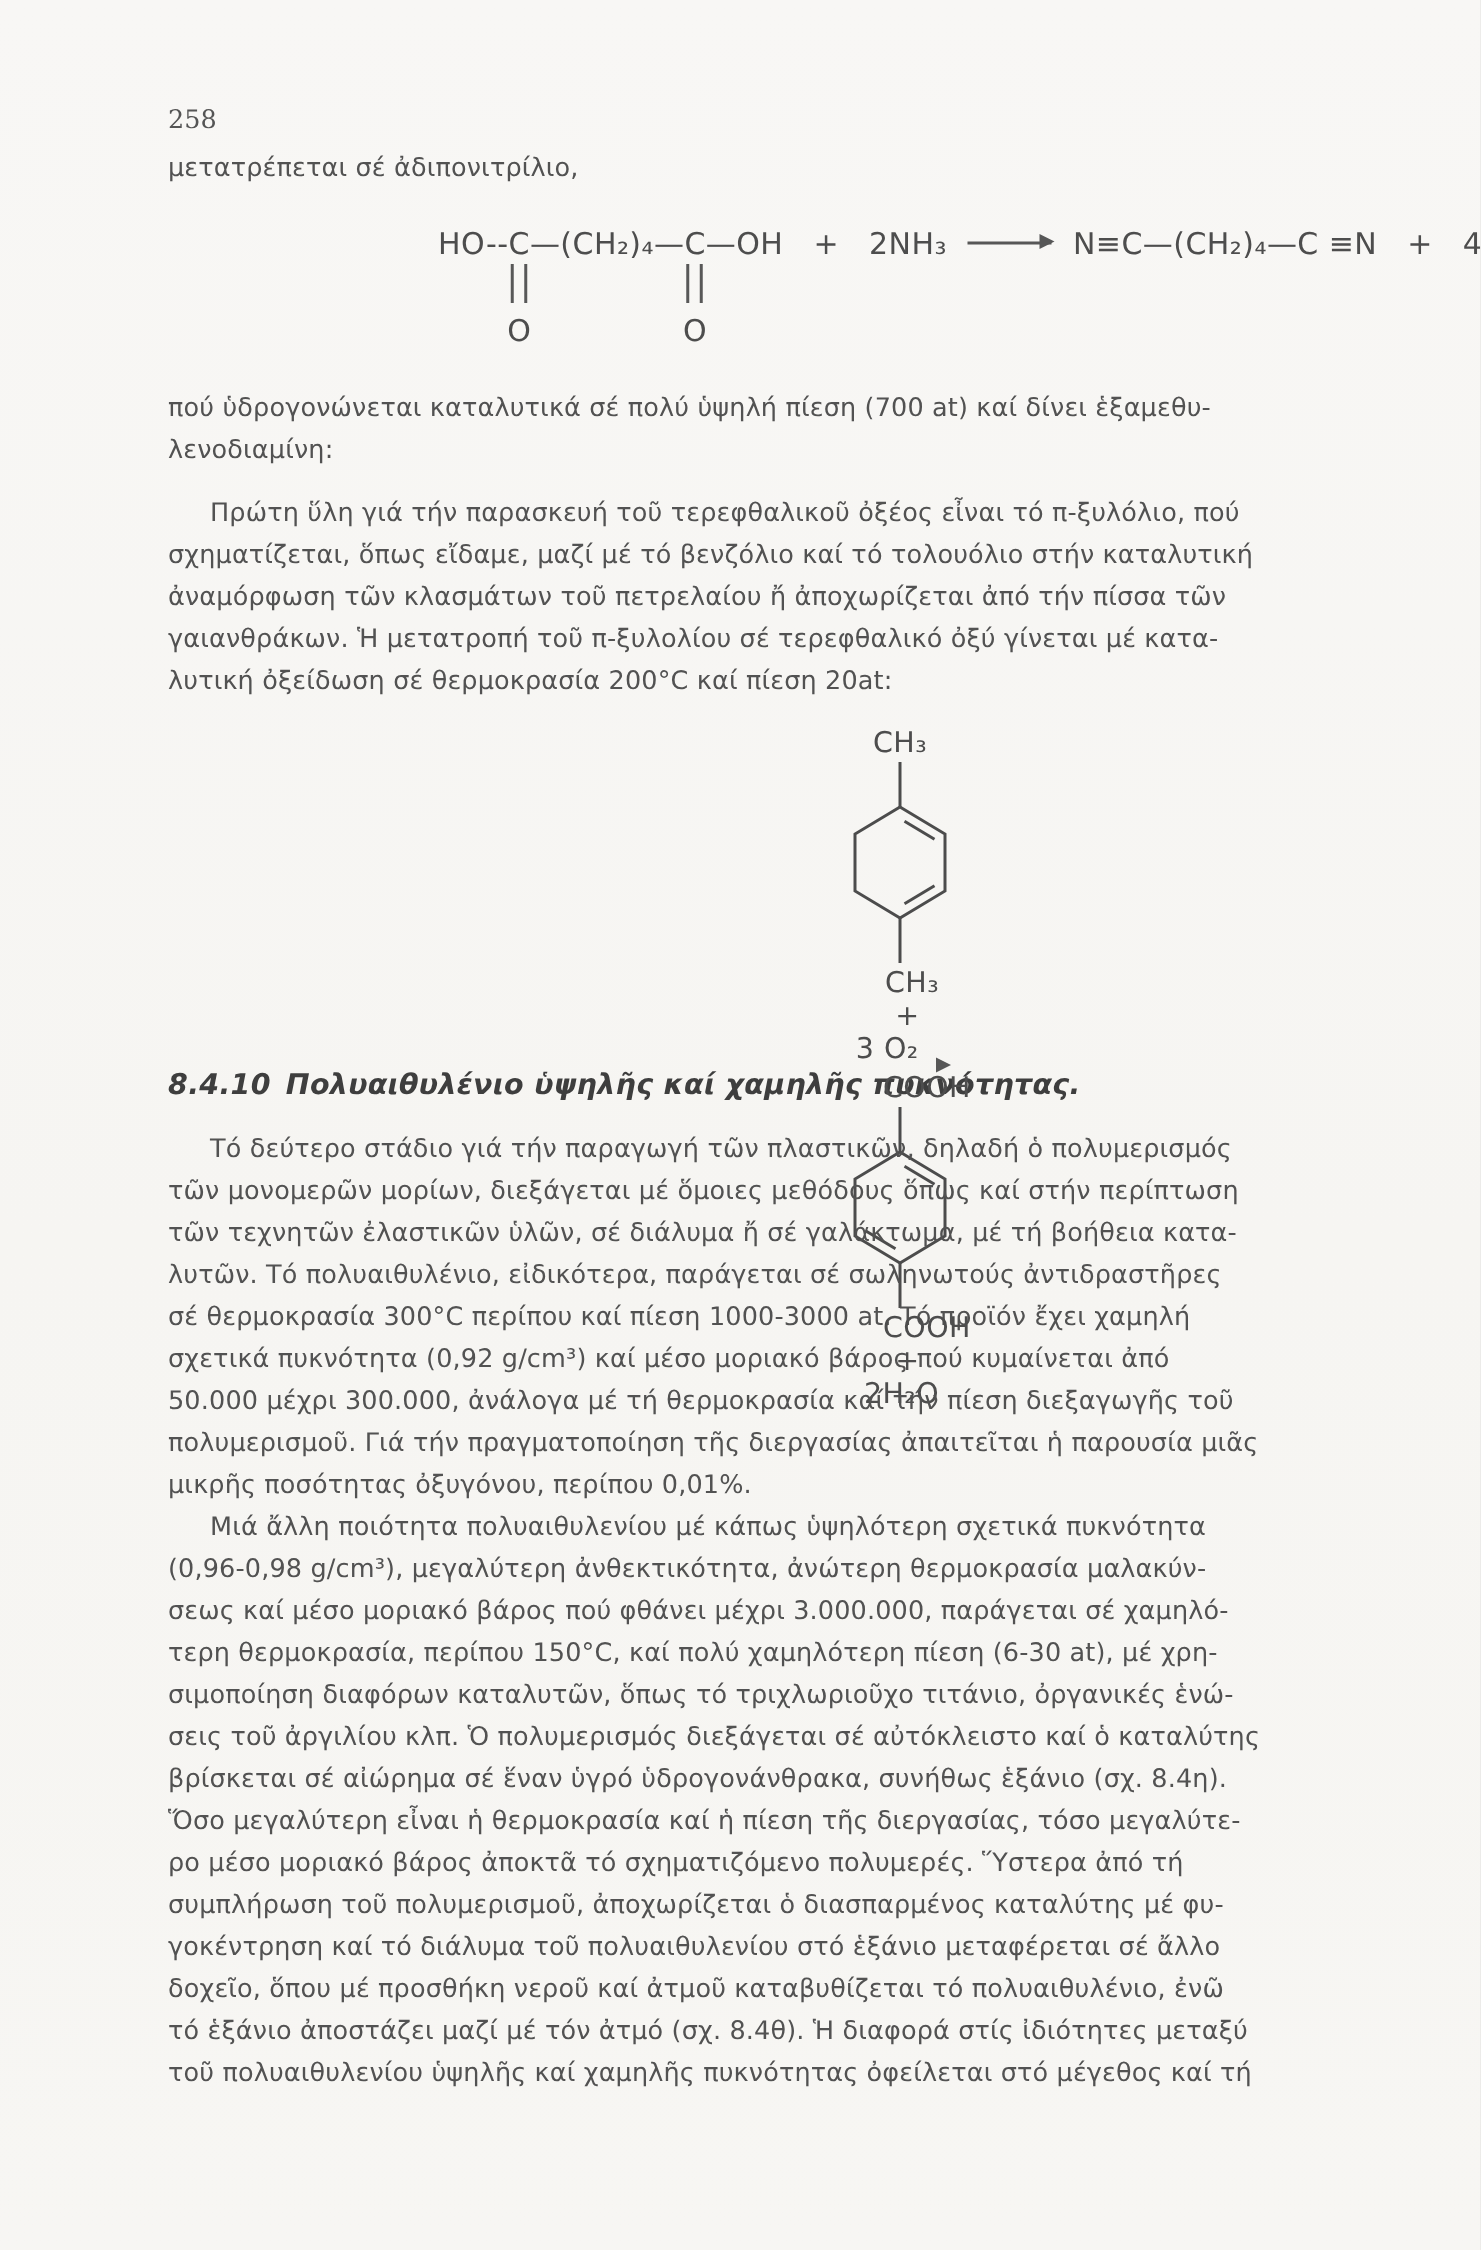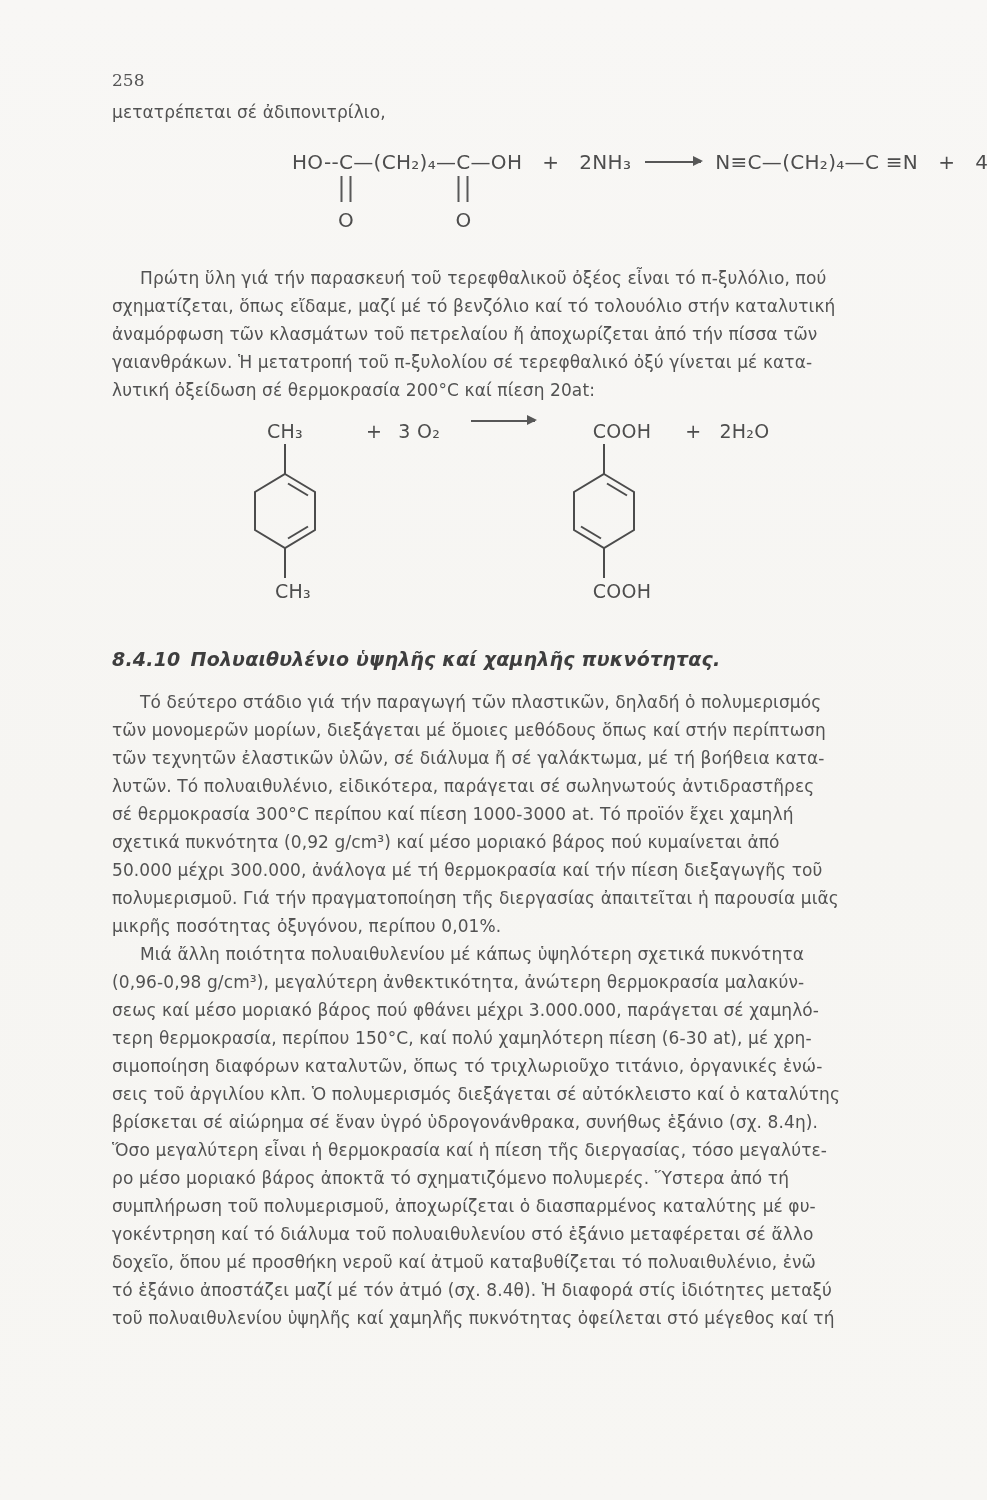--- a/index.html
+++ b/index.html
@@ -59,21 +59,21 @@
     border-left:10px solid #575757;
     border-top:5.5px solid transparent;
     border-bottom:5.5px solid transparent;
   }
   .arrow.long { width:64px; }
 
   
   .diagram {
     margin:16px 0 0 118px;
     width:740px; height:212px;
-    display:flex; align-items:flex-start;
+    display:flex; align-items:center;flex-direction:column;
   }
   .mol { display:flex; flex-direction:column; align-items:center; width:110px; }
   .mol-label { font-size:19px; color:#4d4d4d; letter-spacing:0.3px; line-height:22px; }
   .shift-r  { transform:translateX(8px); }
   .shift-rr { transform:translateX(18px); }
   .ring { display:block; margin:2px 0; }
   .op { font-size:19px; color:#4d4d4d; letter-spacing:0.3px; }
   .op.plus { margin:0 16px 0 26px; }
   .diagram .oxygen { margin-right:17px; }
   .diagram .water { margin-left:2px; }
@@ -93,20 +93,22 @@
 <div class="page">
 
   <div class="page-number">258</div>
 
   <p class="bodytext mt6">μετατρέπεται σέ ἀδιπονιτρίλιο,</p>
 
   <div class="equation eq1">
     <span>HO--</span><span class="carbonyl"><span>C</span><span class="dbl"></span><span class="oxy">O</span></span><span>—(CH₂)₄—</span><span class="carbonyl"><span>C</span><span class="dbl"></span><span class="oxy">O</span></span><span>—OH</span><span class="gap"></span><span>+</span><span class="gap"></span><span>2NH₃</span><span class="arrow"></span><span>N≡C—(CH₂)₄—C ≡N</span><span class="gap"></span><span>+</span><span class="gap"></span><span>4H₂O</span>
   </div>
 
+  <p class="bodytext mt8">πού ὑδρογονώνεται καταλυτικά σέ πολύ ὑψηλή πίεση (700 at) καί δίνει ἑξαμεθυ-
+λενοδιαμίνη:</p>
 
 
   <p class="bodytext indent mt14">Πρώτη ὕλη γιά τήν παρασκευή τοῦ τερεφθαλικοῦ ὀξέος εἶναι τό π-ξυλόλιο, πού
 σχηματίζεται, ὅπως εἴδαμε, μαζί μέ τό βενζόλιο καί τό τολουόλιο στήν καταλυτική
 ἀναμόρφωση τῶν κλασμάτων τοῦ πετρελαίου ἤ ἀποχωρίζεται ἀπό τήν πίσσα τῶν
 γαιανθράκων. Ἡ μετατροπή τοῦ π-ξυλολίου σέ τερεφθαλικό ὀξύ γίνεται μέ κατα-
 λυτική ὀξείδωση σέ θερμοκρασία 200°C καί πίεση 20at:</p>
 
   <div class="diagram">
     <div class="mol">

